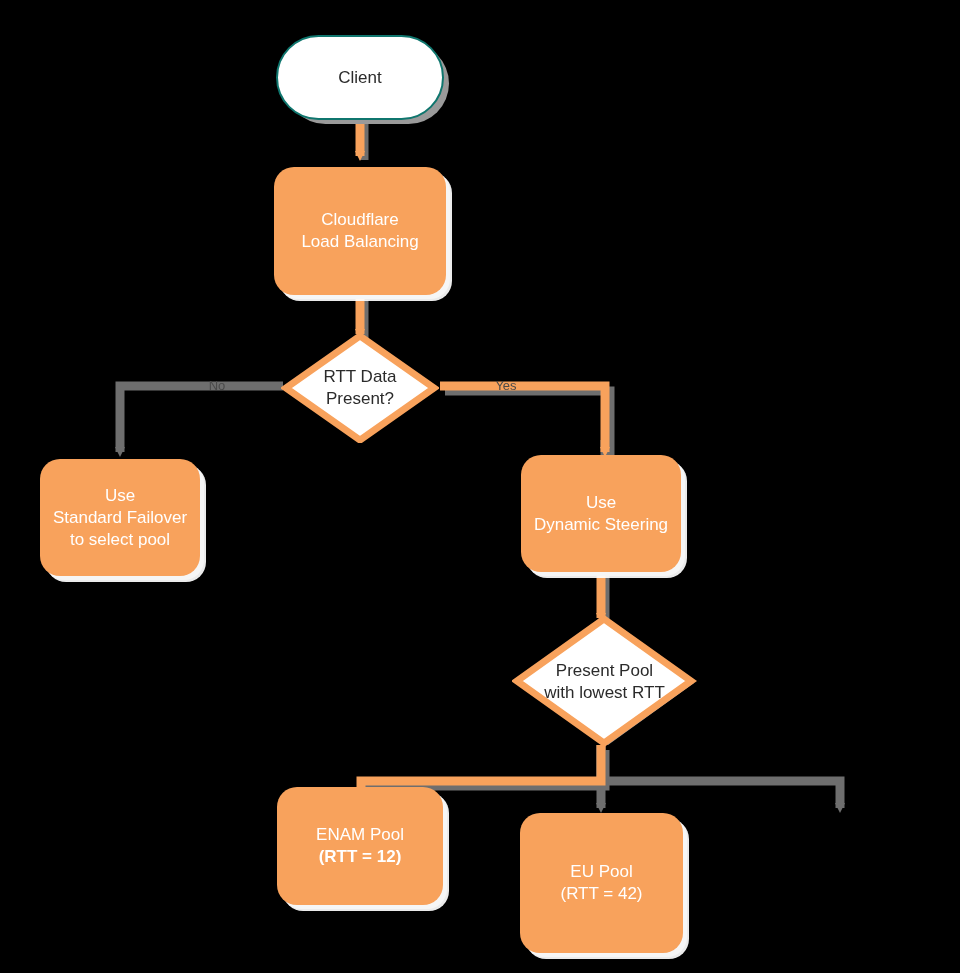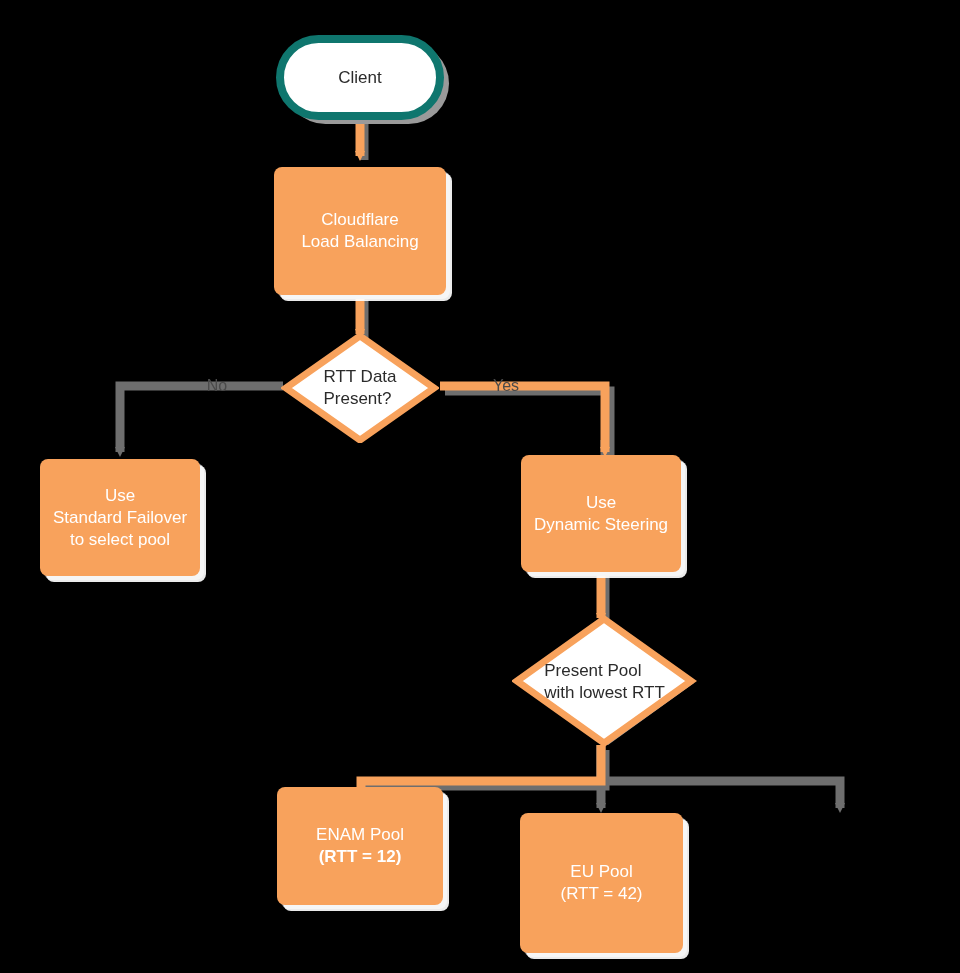--- a/index.html
+++ b/index.html
@@ -26,29 +26,29 @@
     position: absolute;
     box-sizing: border-box;
     display: flex;
     align-items: center;
     justify-content: center;
     text-align: center;
     z-index: 5;
   }
   .node-proc {
     background: #F8A25C;
-    border-radius: 8px;
+    border-radius: 20px;
     color: #FFFFFF;
     font-size: 17px;
     line-height: 22px;
     box-shadow: 6px 6px 0 0 rgba(255,255,255,0.92), 4px 4px 0 0 #8a8a8a;
   }
   .node-term {
     background: #FFFFFF;
-    border: 8px solid #0f766e;
+    border: 2px solid #0f766e;
     border-radius: 44px;
     color: #2b2b2b;
     font-size: 17px;
     line-height: 22px;
     box-shadow: 7px 6px 0 -2px #9a9a9a;
   }
   .node-dec-wrap {
     position: absolute;
     z-index: 5;
   }
@@ -59,28 +59,29 @@
     height: 100%;
   }
   .node-dec-label {
     position: absolute;
     left: 0; top: 0;
     width: 100%;
     height: 100%;
     display: flex;
     align-items: center;
     justify-content: center;
+    text-align: center;
     color: #2b2b2b;
     font-size: 17px;
     line-height: 22px;
   }
   .edge-label {
     position: absolute;
     color: #4a4a4a;
-    font-size: 16px;
+    font-size: 13px;
     line-height: 15px;
     z-index: 6;
     text-align: center;
     white-space: nowrap;
   }
   .bold-line {
     font-weight: bold;
   }
 </style>
 </head>

